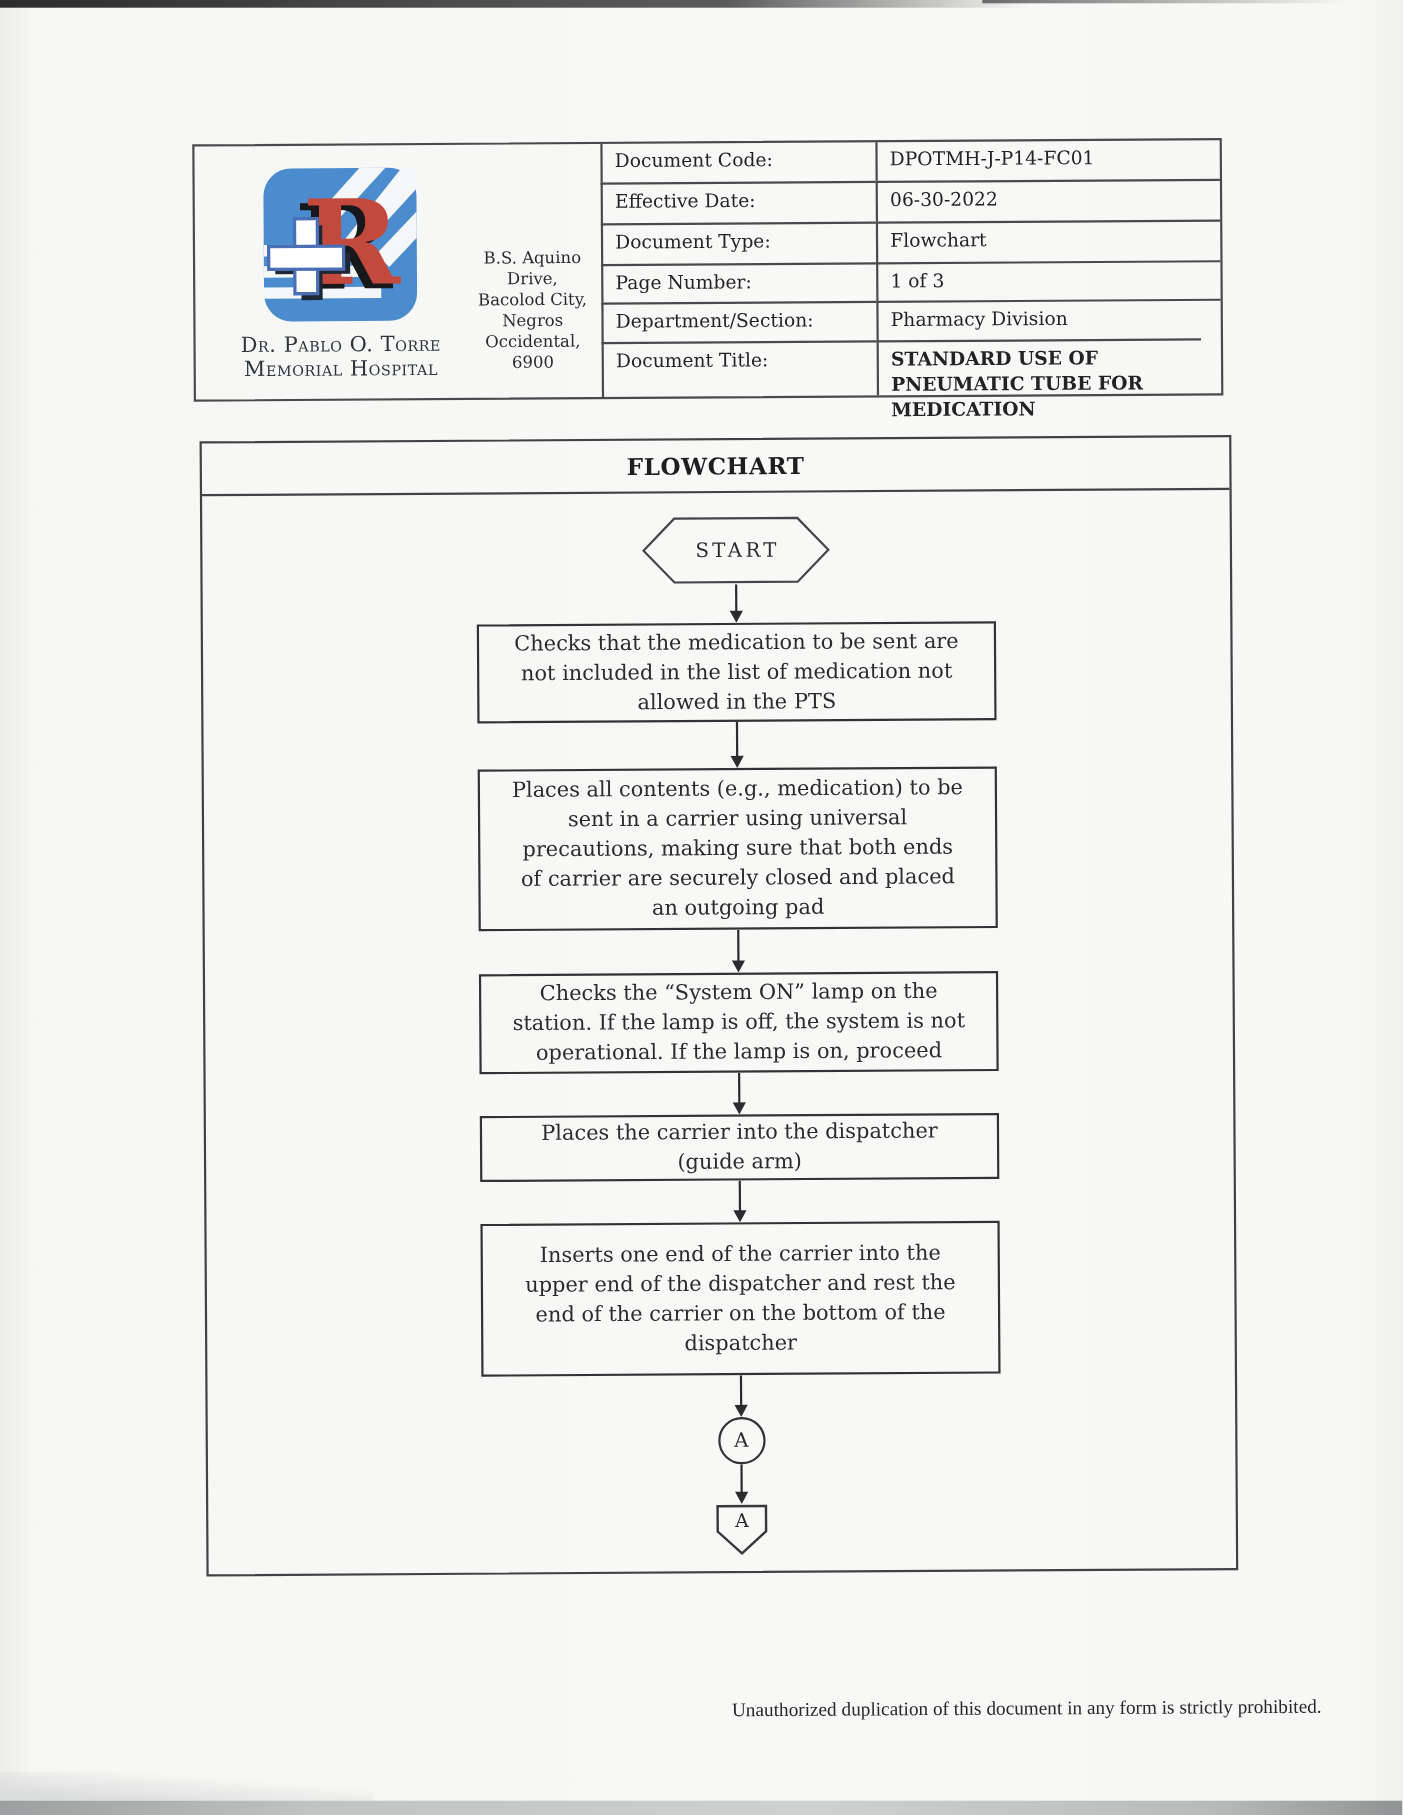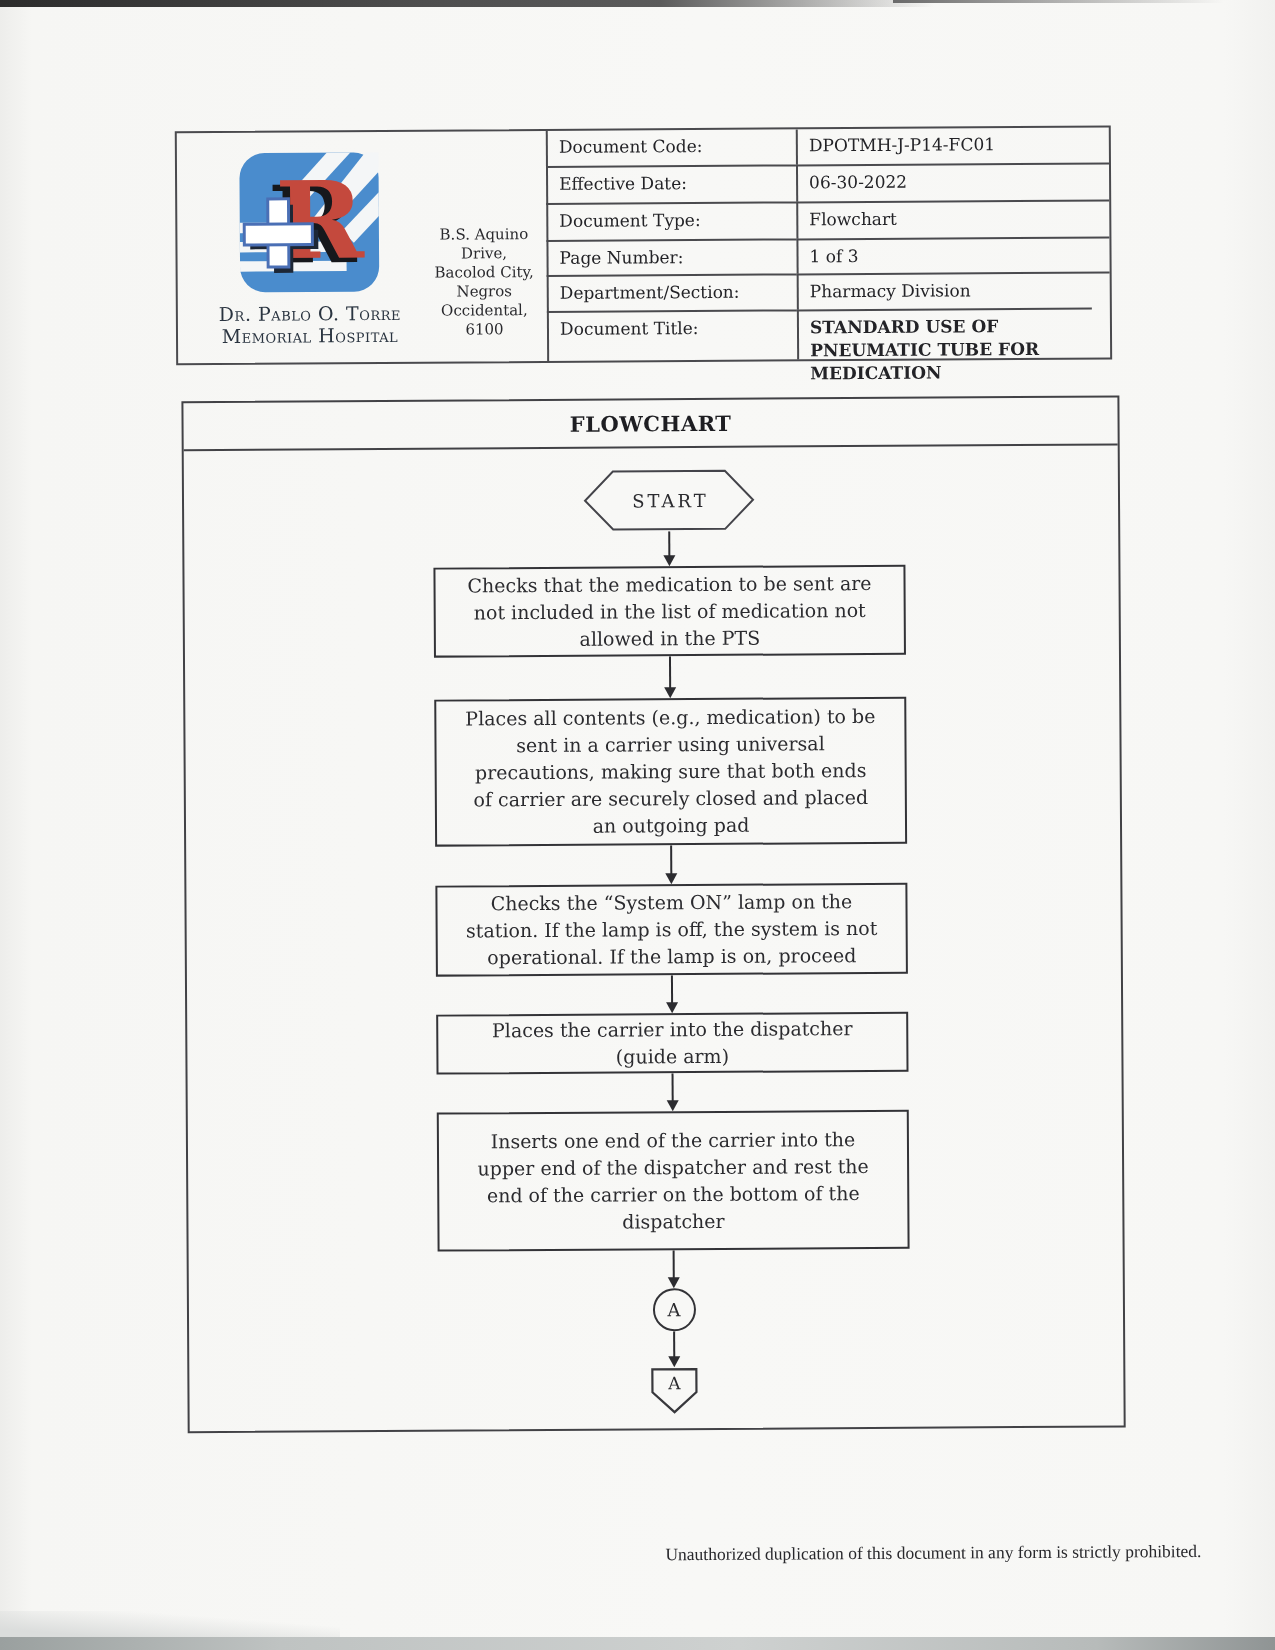--- a/index.html
+++ b/index.html
@@ -125,21 +125,21 @@
             <rect x="6" y="51" width="46" height="14" fill="#ffffff" stroke="#4a6fb5" stroke-width="2"></rect>
             <rect x="24" y="53" width="10" height="10" fill="#ffffff"></rect>
           </svg>
           <div class="hospital-name">Dr. Pablo O. Torre
 Memorial Hospital</div>
         </div>
         <div class="addr-col">
           <div class="address">B.S. Aquino Drive,
 Bacolod City,
 Negros Occidental,
-6100</div>
+6900</div>
         </div>
       </div>
 
       <div class="label-cell">Document Code:</div>
       <div class="value-cell">DPOTMH-J-P14-FC01</div>
 
       <div class="label-cell bt">Effective Date:</div>
       <div class="value-cell bt">06-30-2022</div>
 
       <div class="label-cell bt">Document Type:</div>

